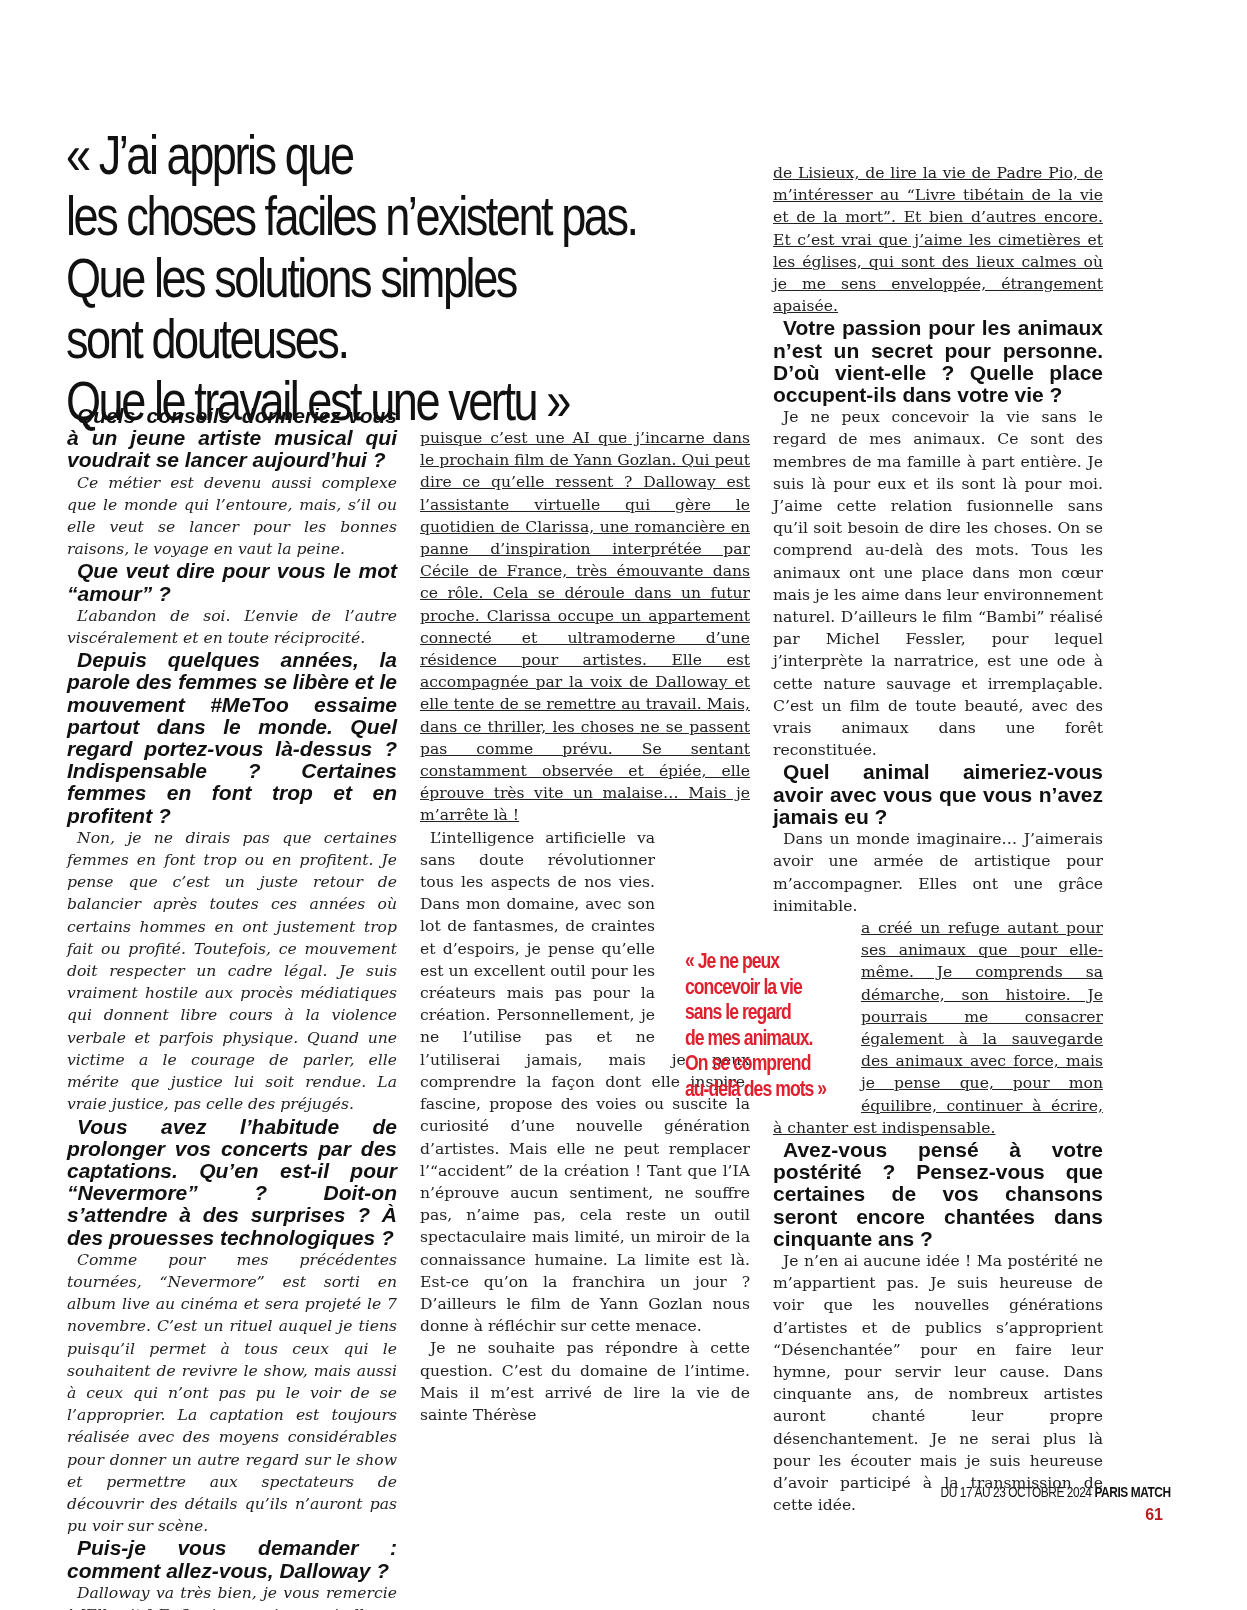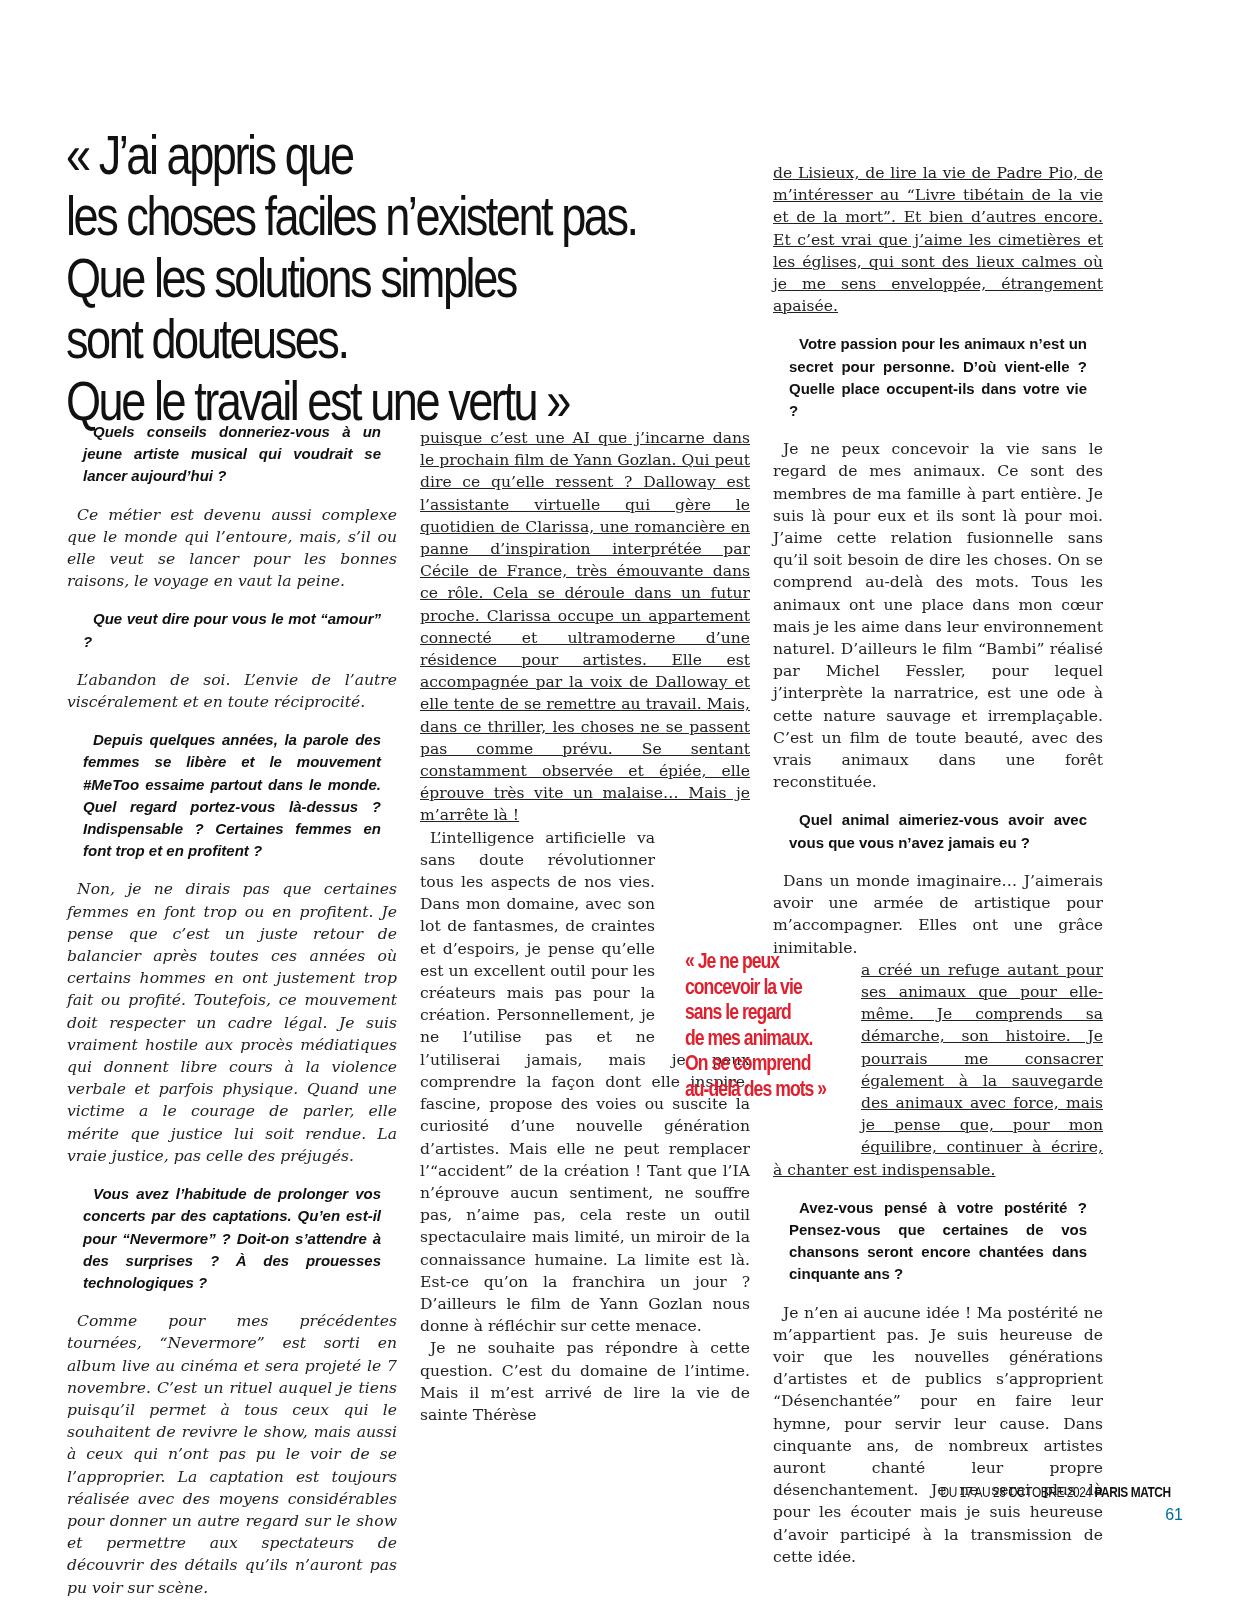--- a/index.html
+++ b/index.html
@@ -14,43 +14,43 @@
   .col {
     position: absolute; width: 330px;
     font-family: "DejaVu Serif", serif; font-size: 15.6px; line-height: 22.2px;
     color: #222; text-align: justify; hyphens: manual;
   }
   .col1 { left: 67px; top: 405px; font-style: italic; }
   .col2 { left: 420px; top: 427px; }
   .col3 { left: 773px; top: 162px; }
   .q {
     font-family: "Liberation Sans", sans-serif; font-weight: 700;
-    font-size: 15px; line-height: 22.2px; color: #111;
-    text-indent: 10px; margin: 16px;
+    font-size: 21px; line-height: 22.2px; color: #111;
+    text-indent: 10px; margin: 0;
   }
   .a { text-indent: 10px; margin: 0; }
   .a.cont { text-indent: 0; text-decoration: underline; }
   .pullquote {
     position: absolute; left: 685px; top: 948px; width: 170px;
     font-family: "Liberation Sans", sans-serif; font-weight: 700;
     font-size: 22px; line-height: 25.6px; letter-spacing: -1.2px;
     color: #e0202e; transform: scaleX(0.8); transform-origin: left top; white-space: nowrap;
   }
   .pullquote span { display: block; }
   .float-left { float: right; width: 95px; height: 156px; }
   .float-right-spacer { float: left; width: 88px; height: 178px; }
   .footer {
     position: absolute; right: 76px; top: 1484px;
     font-family: "Liberation Sans", sans-serif; font-size: 14px; letter-spacing: -0.5px;
     transform: scaleX(0.85); transform-origin: right top; white-space: nowrap; color: #111;
   }
   .footer .brand { font-weight: 700; }
   .pagenum {
-    position: absolute; right: 64px; top: 1506px;
-    font-family: "Liberation Sans", sans-serif; font-weight: 400; font-size: 16px; color: #0369a1;
+    position: absolute; right: 84px; top: 1506px;
+    font-family: "Liberation Sans", sans-serif; font-weight: 700; font-size: 16px; color: #b91c1c;
   }
 </style>
 </head>
 <body>
 
 <h1 class="headline">
   <span class="hl-line">« J’ai appris que</span>
   <span class="hl-line">les choses faciles n’existent pas.</span>
   <span class="hl-line">Que les solutions simples</span>
   <span class="hl-line">sont douteuses.</span>

